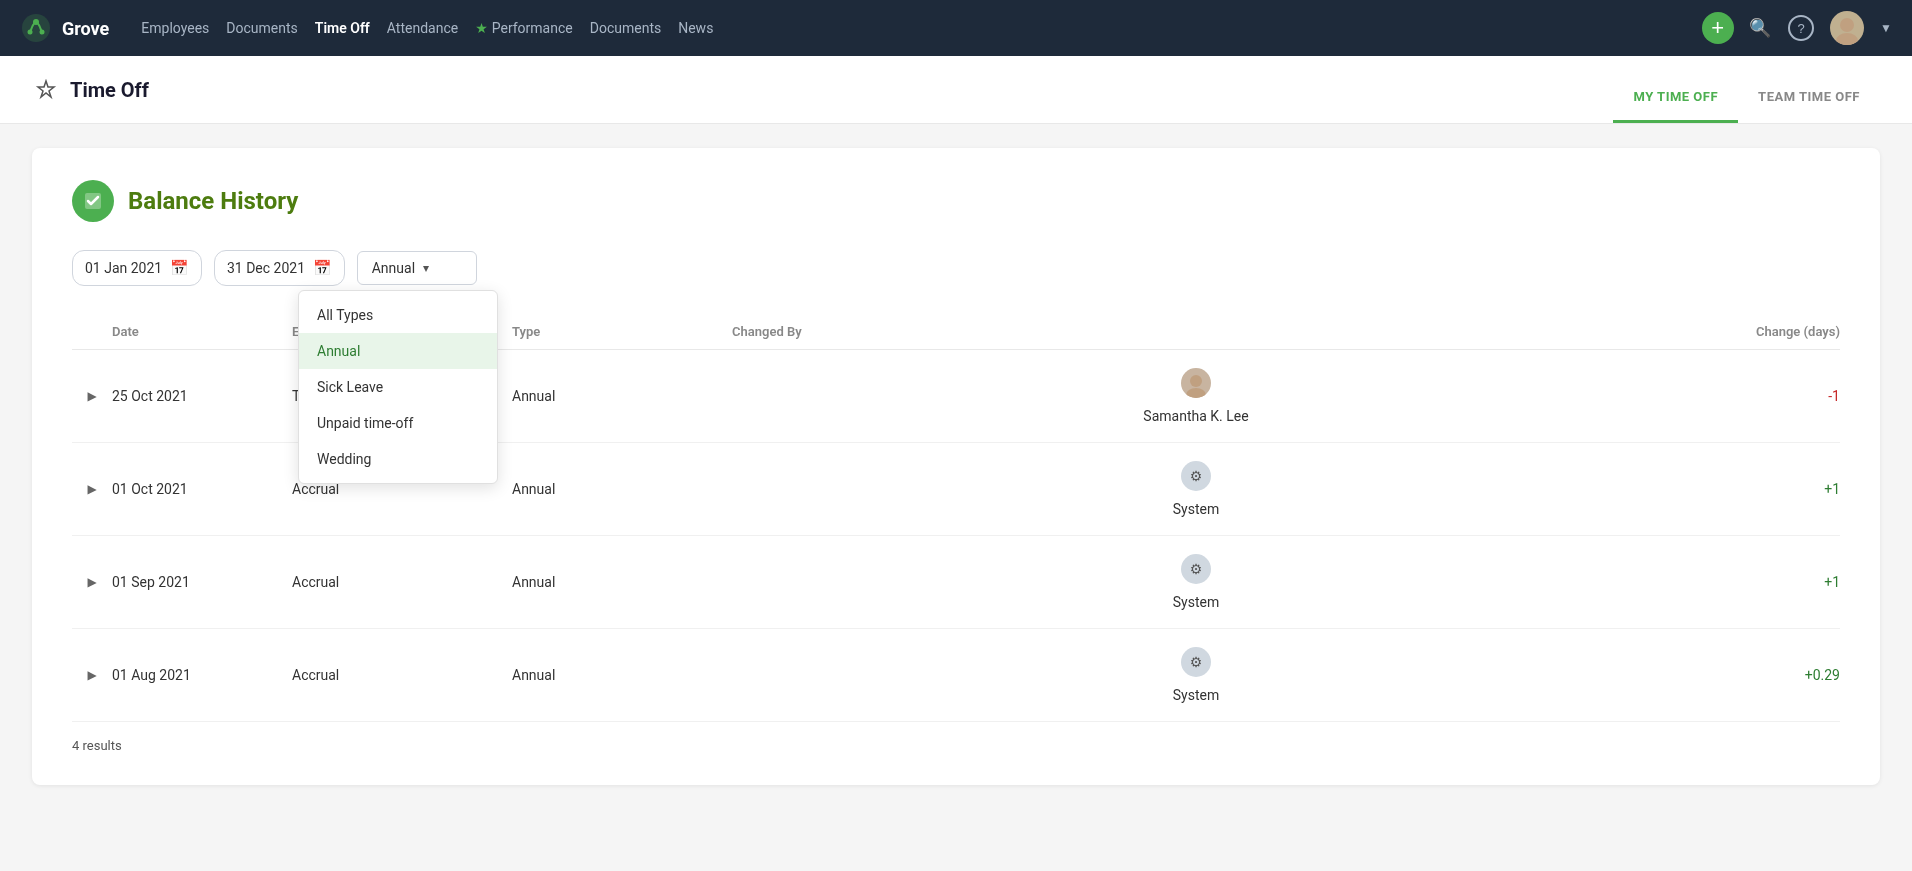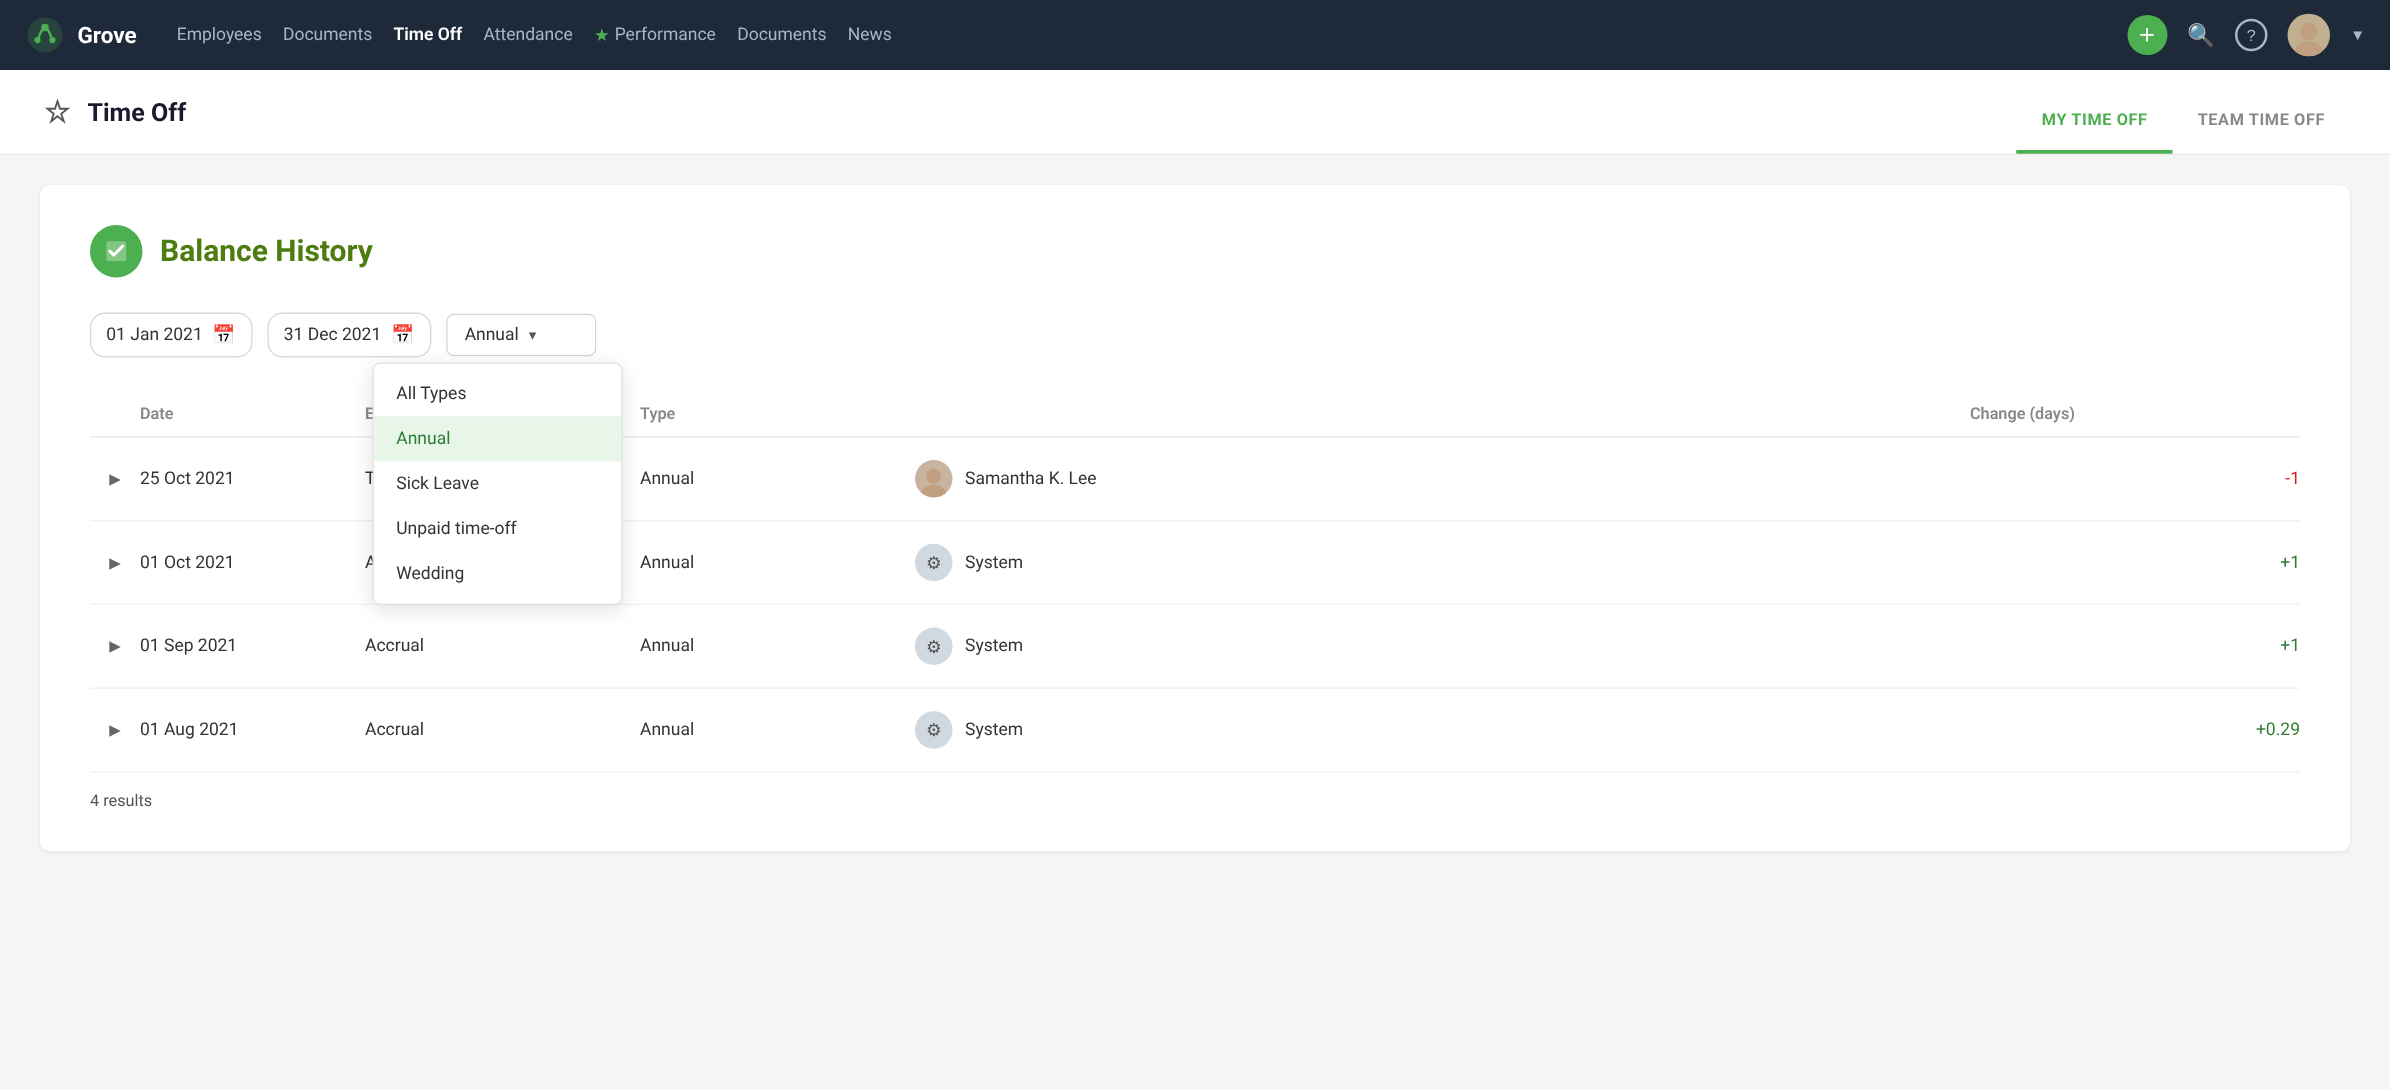--- a/index.html
+++ b/index.html
@@ -264,20 +264,21 @@
       border: none;
       color: #666;
       cursor: pointer;
       font-size: 12px;
       padding: 4px;
     }
     .changed-by-cell {
       display: flex;
       align-items: center;
       gap: 10px;
+      flex-direction: column;
     }
     .avatar-sm {
       width: 30px;
       height: 30px;
       border-radius: 50%;
       background: #c8b4a0;
       display: flex;
       align-items: center;
       justify-content: center;
       overflow: hidden;
@@ -398,20 +399,21 @@
         <div class="dropdown-item">Wedding</div>
       </div>
     </div>
 
     <div>
       <div class="table-header-row">
         <div></div>
         <div>Date</div>
         <div>Event</div>
         <div>Type</div>
+        <div>Changed By</div>
         <div style="text-align:right;">Change (days)</div>
       </div>
 
       <div class="table-row">
         <button class="expand-btn">▶</button>
         <div>25 Oct 2021</div>
         <div>Take Time Off</div>
         <div>Annual</div>
         <div class="changed-by-cell">
           <div class="avatar-sm">

